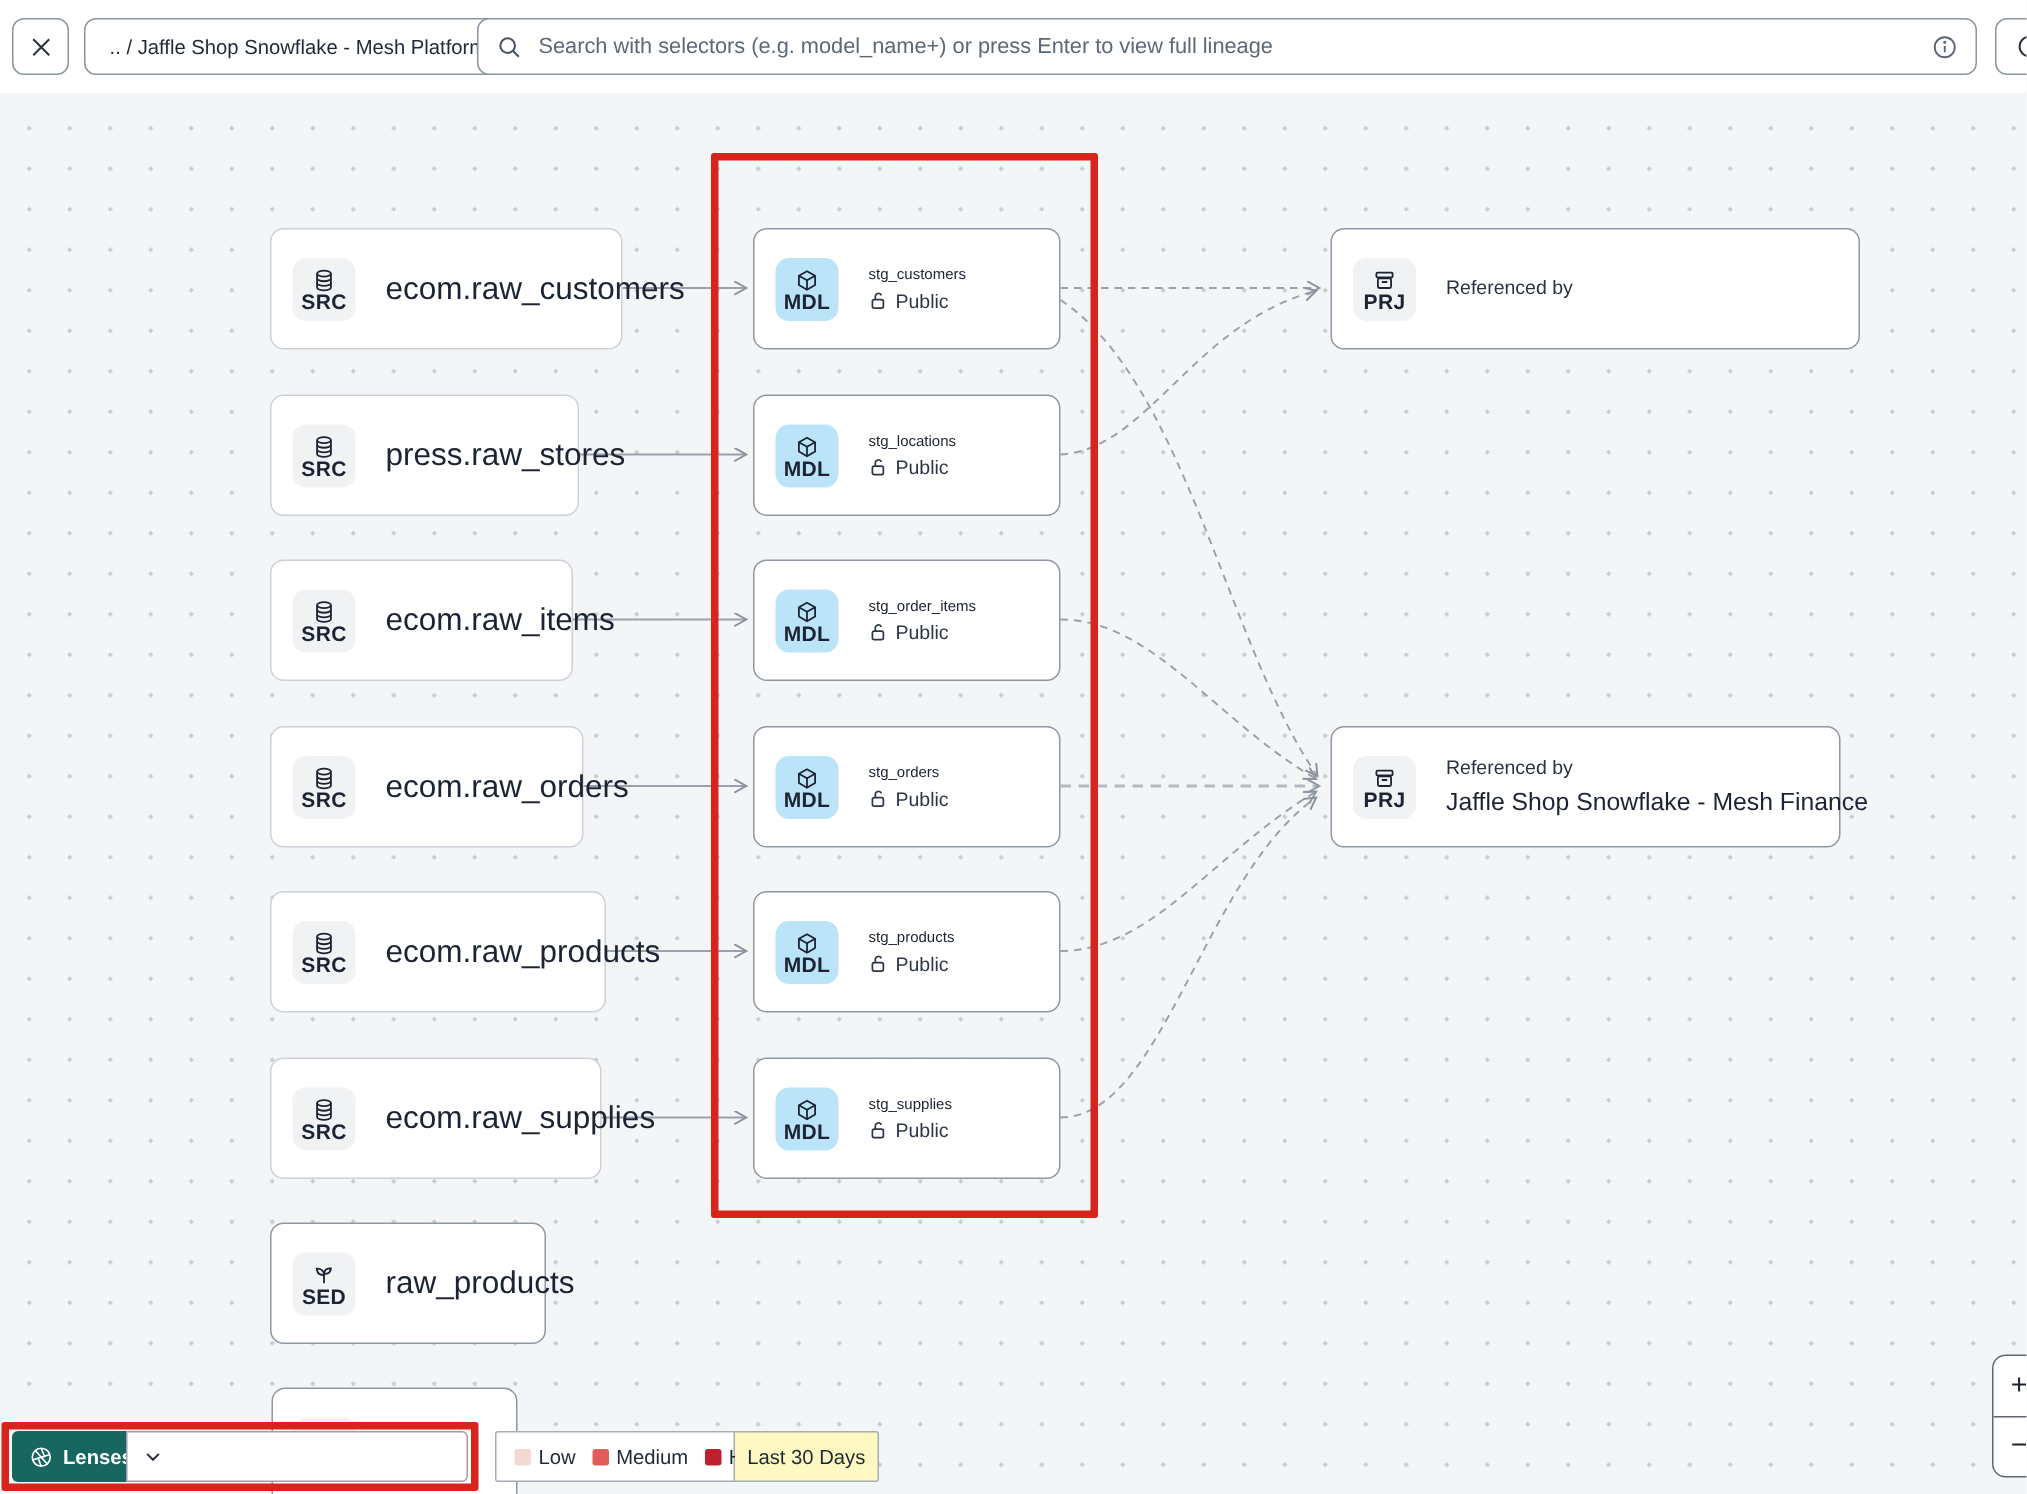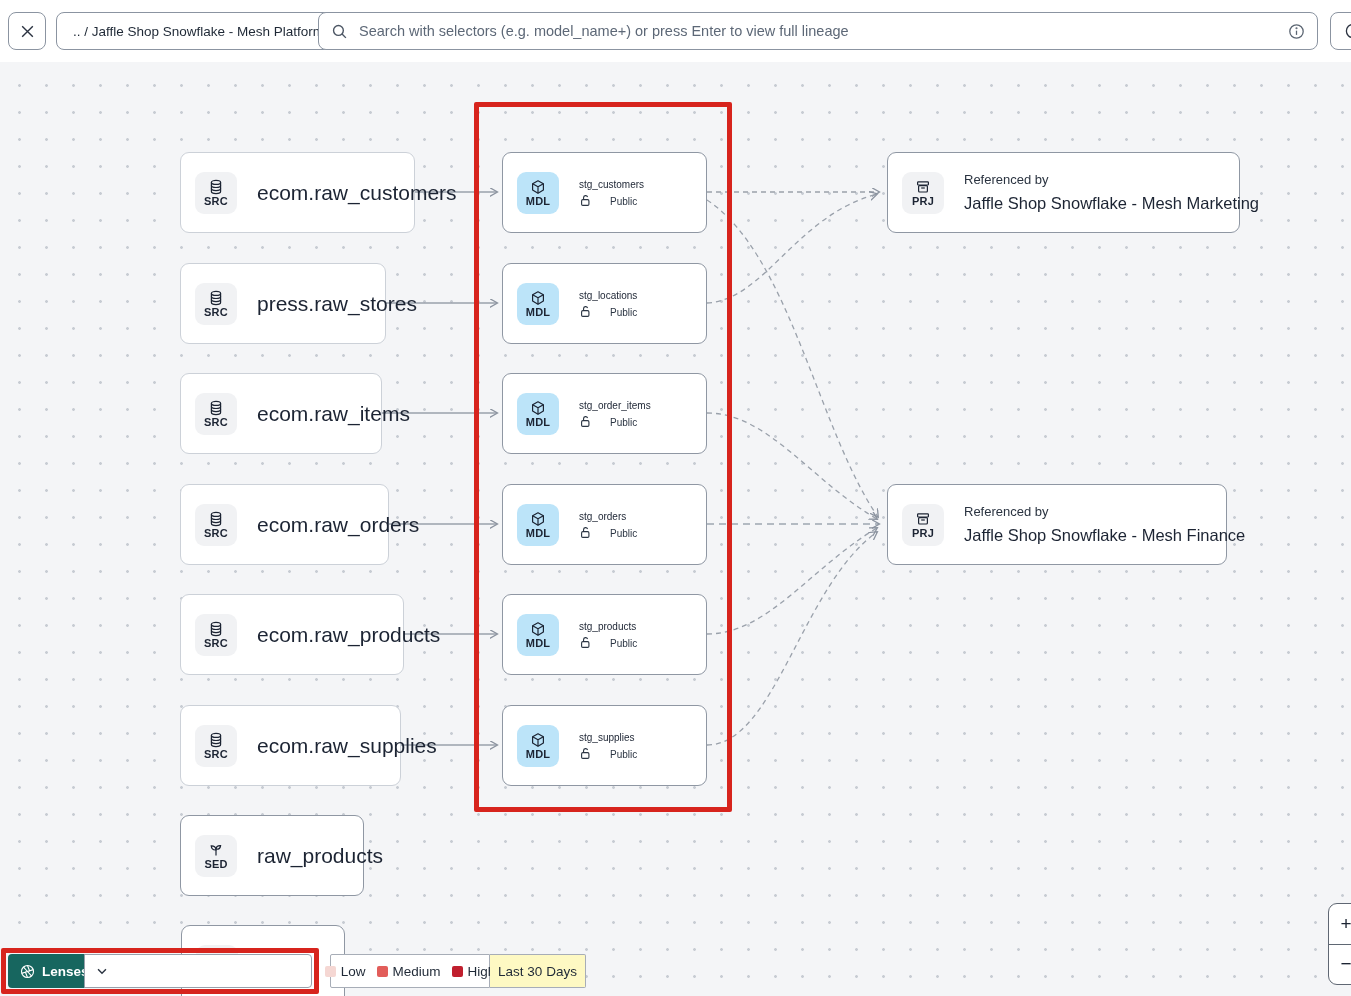--- a/index.html
+++ b/index.html
@@ -21,27 +21,27 @@
     position:absolute;height:81px;box-sizing:border-box;background:#fff;
     border:1px solid #8f97a3;border-radius:9px;display:flex;align-items:center;
     padding:0 14px;gap:20px;
   }
   .node.src{border-color:#ccd1d8}
   .tile{
     width:42px;height:42px;border-radius:9px;background:#f1f2f4;flex:0 0 auto;
     display:flex;flex-direction:column;align-items:center;justify-content:center;color:#1c2433;
   }
   .tile.blue{background:var(--model_tile_blue,#bce4f9)}
-  .tcode{font-size:11px;font-weight:bold;line-height:12px;letter-spacing:.2px}
+  .tcode{font-size:14px;font-weight:bold;line-height:12px;letter-spacing:.2px}
   .glyph{display:block;height:16px}
   .glyph svg{display:block}
   .nlabel{font-size:21px;white-space:nowrap}
   .mdl-text{display:flex;flex-direction:column;gap:4px}
   .mdl-title{font-size:10px;white-space:nowrap}
-  .access{display:flex;align-items:flex-end;gap:18px;font-size:10px;color:#2c3644}
+  .access{display:flex;align-items:center;gap:5px;font-size:13px;color:#2c3644}
   .badge{
     position:absolute;top:-20px;right:6px;z-index:-1;min-width:30px;height:26px;
     background:var(--badge_red,#c82333);color:#fff;font-size:12.5px;font-weight:bold;
     display:flex;align-items:center;justify-content:center;border-radius:7px;box-sizing:border-box;
   }
   .kicker{font-size:13px;color:#2a3340;margin-bottom:3px}
   .prj-title{font-size:16.5px;white-space:nowrap}
 
   
   .annot{position:absolute;border:5px solid var(--annotation_red,#d7241d);box-sizing:border-box;border-radius:2px;pointer-events:none}
@@ -68,21 +68,21 @@
     left:8px;background:var(--lenses_teal,#17665f);color:#fff;border-radius:4px 0 0 4px;
     padding:0 12px;gap:7px;font-size:13.5px;font-weight:bold;
   }
   .lens-dd{
     left:84px;width:228px;background:#fff;border:1px solid #98a0ab;border-radius:0 4px 4px 0;
     padding:0 10px;gap:8px;font-size:14px;color:#1f2936;justify-content:space-between;
   }
   .lens-dd .dd-left{display:flex;align-items:center;gap:8px}
   .legendbox{
     left:330px;width:160px;background:#fff;border:1px solid #a7adb7;
-    padding:0 12px;gap:11px;font-size:13.5px;color:#1f2936;justify-content:center;border-radius:2px 0 0 2px;
+    padding:0 12px;gap:11px;font-size:13.5px;color:#1f2936;justify-content:flex-start;border-radius:2px 0 0 2px;
   }
   .legend-item{display:flex;align-items:center;gap:5px}
   .swatch{width:11px;height:11px;border-radius:2px;display:inline-block}
   .range{
     left:490px;width:96px;background:#fef9c3;border:1px solid #a7adb7;border-left:none;
     font-size:13.5px;color:#1f2936;justify-content:center;border-radius:0 2px 2px 0;
   }
 
   
   .zoomctl{
@@ -387,21 +387,20 @@
         <svg width="16" height="16" viewBox="0 0 16 16" fill="none" stroke="#1c2433" stroke-width="1.2">
           <rect x="2.6" y="2.8" width="10.8" height="3.2" rx="0.8"></rect>
           <rect x="3.6" y="6.6" width="8.8" height="6.4" rx="1"></rect>
           <path d="M6.2 9h3.6"></path>
         </svg>
       </span>
     <span class="tcode">PRJ</span>
   </div>
   <div class="mdl-text">
     <div class="kicker">Referenced by</div>
-    <div class="prj-title">Jaffle Shop Snowflake - Mesh Marketing</div>
   </div>
 </div>
 <div class="node" style="left:887px;top:484px;width:340px">
   <div class="tile">
     <span class="glyph">
         <svg width="16" height="16" viewBox="0 0 16 16" fill="none" stroke="#1c2433" stroke-width="1.2">
           <rect x="2.6" y="2.8" width="10.8" height="3.2" rx="0.8"></rect>
           <rect x="3.6" y="6.6" width="8.8" height="6.4" rx="1"></rect>
           <path d="M6.2 9h3.6"></path>
         </svg>

